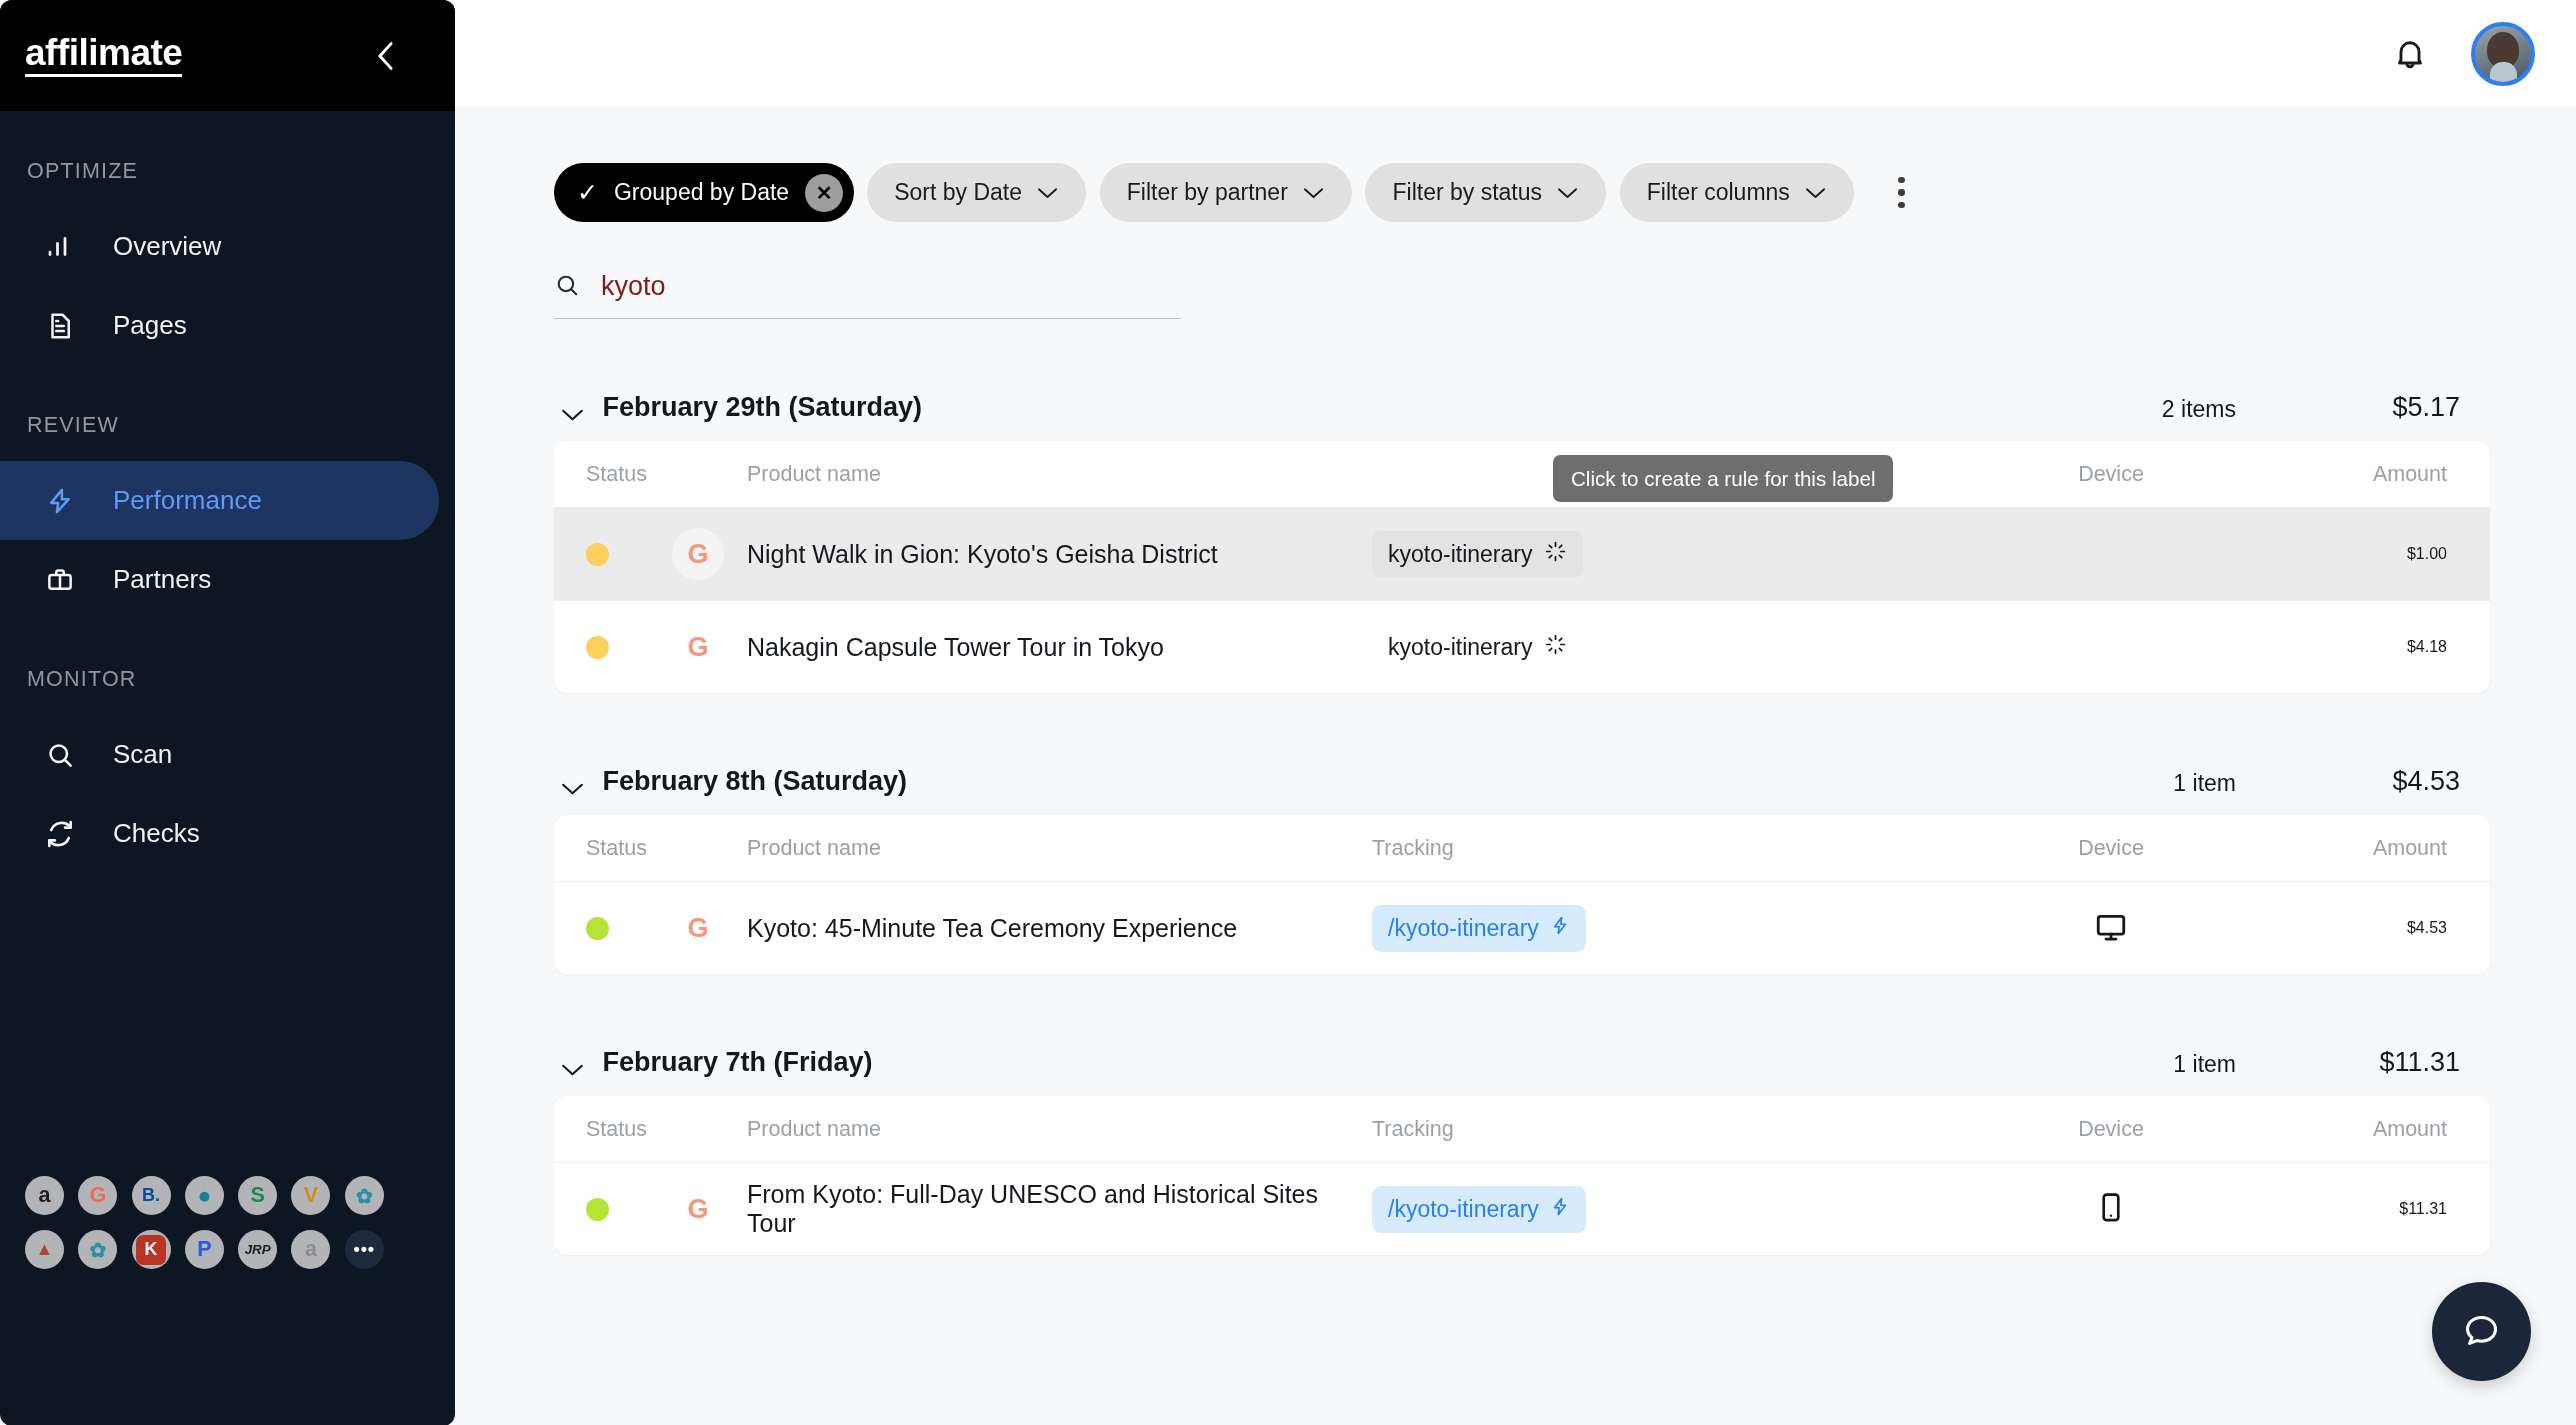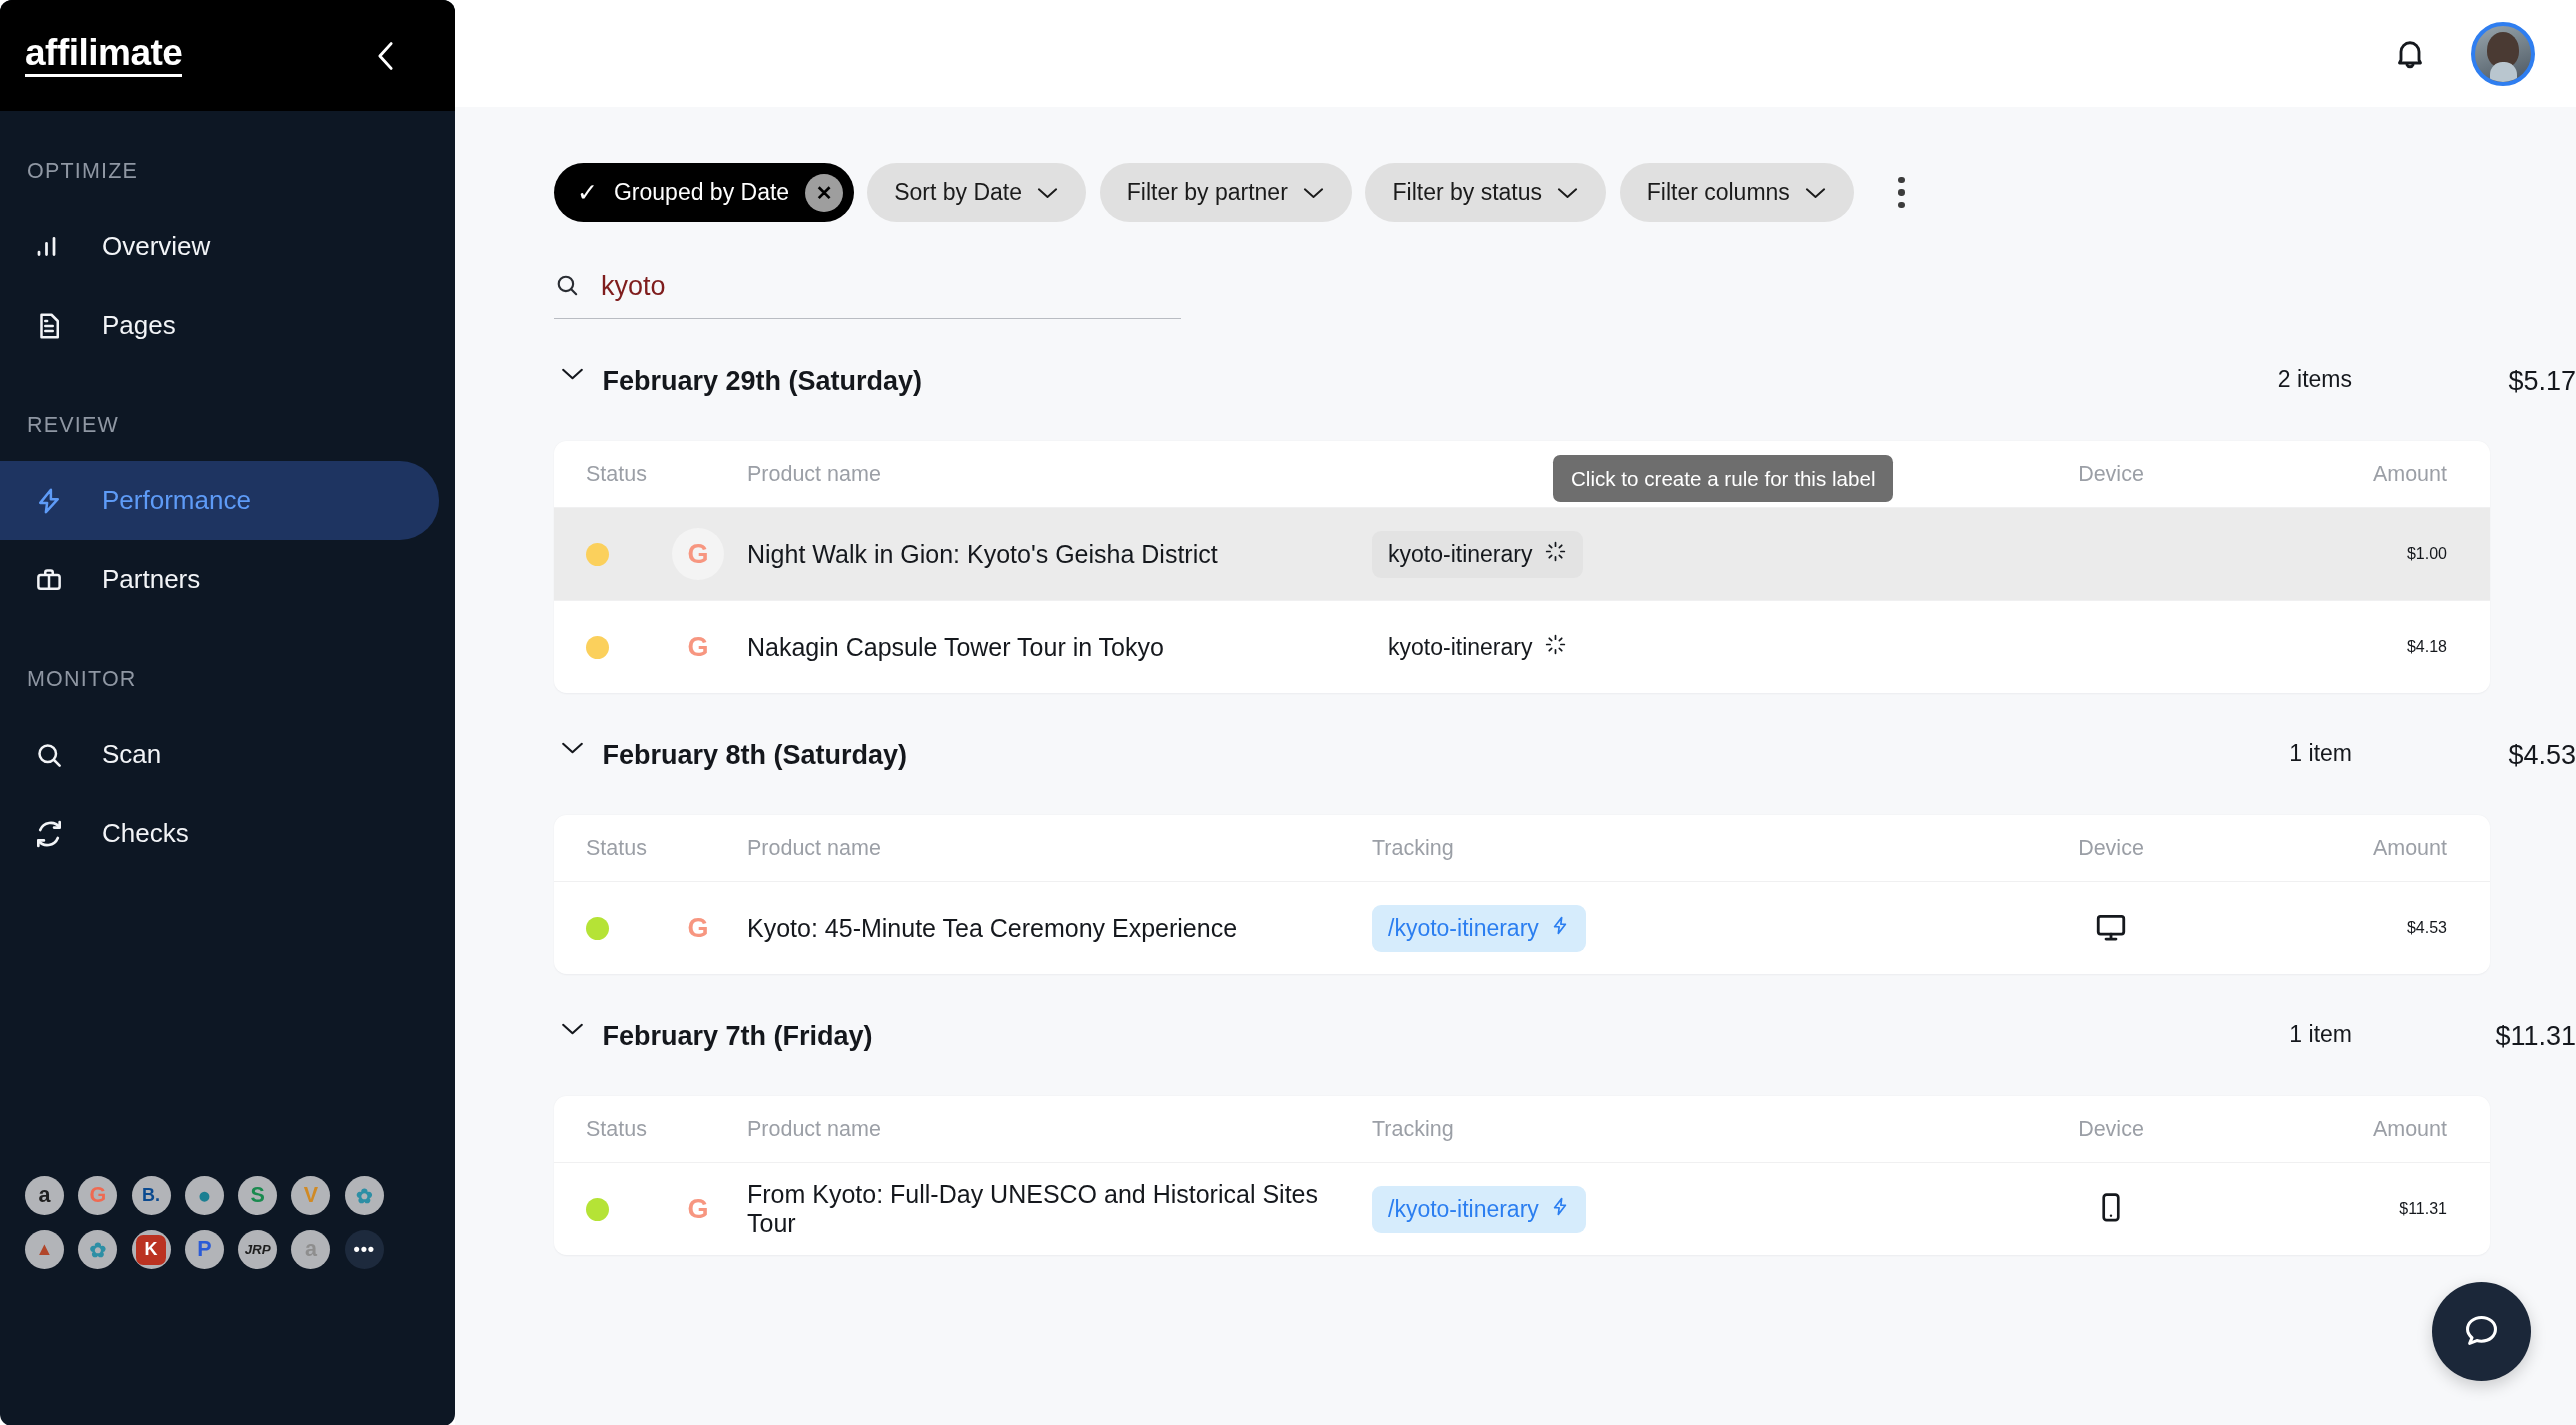--- a/index.html
+++ b/index.html
@@ -47,21 +47,21 @@
     font-size: 21.5px;
     letter-spacing: 1.2px;
     padding: 0 0 0 27px;
     margin-top: 48px;
     margin-bottom: 23px;
   }
   .nav-item {
     display: flex;
     align-items: center;
     height: 79px;
-    padding-left: 27px;
+    padding-left: 38px;
     color: #f2f4f7;
     font-size: 26px;
     cursor: pointer;
     border-radius: 0 39px 39px 0;
     margin-right: 16px;
   }
   .nav-item .nav-icon {
     width: 43px; height: 43px;
     margin-right: 32px;
     display: flex; align-items: center; justify-content: center;
@@ -195,22 +195,23 @@
     border: 0; outline: none; background: transparent;
     font-size: 27px; color: #7f1d1d;
     font-family: "Liberation Sans", sans-serif;
     width: 537px;
   }
 
   
   .group { margin-top: 47px; }
   .group-header {
     display: flex;
-    align-items: flex-start;
+    align-items: flex-end;
     height: 57px;
+    padding-right: 116px;
     cursor: pointer;
   }
   .chev {
     width: 36px; flex: 0 0 36px;
     display:flex; align-items:center; justify-content:center;
     margin-right: 12.5px;
   }
   .group-title { font-size: 27px; font-weight: 700; color: #14171c; }
   .group-spacer { flex: 1; }
   .group-count { font-size: 23px; color: #15181d; width: 215px; text-align: right; }

